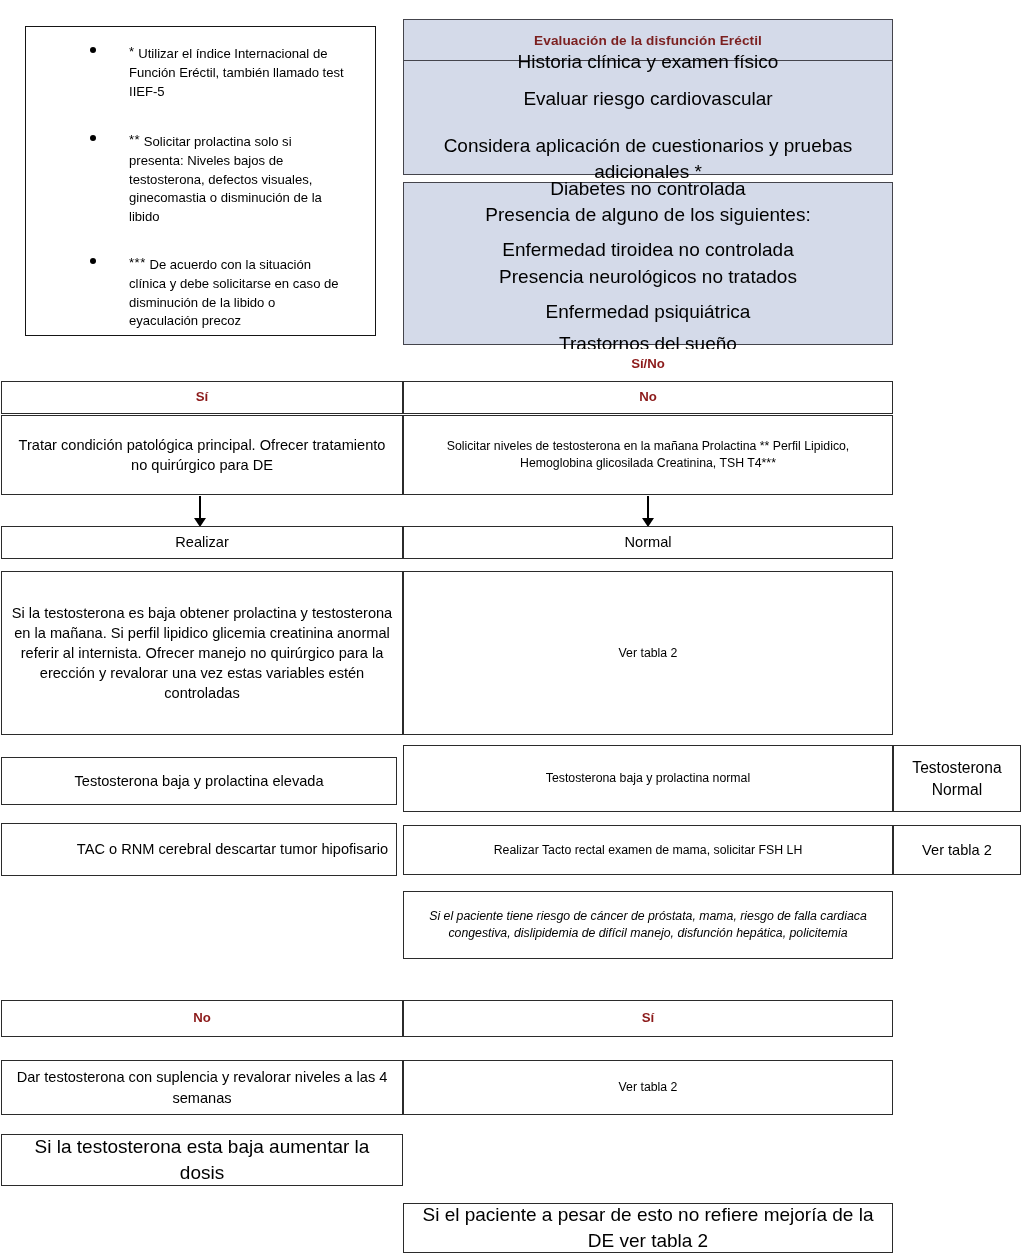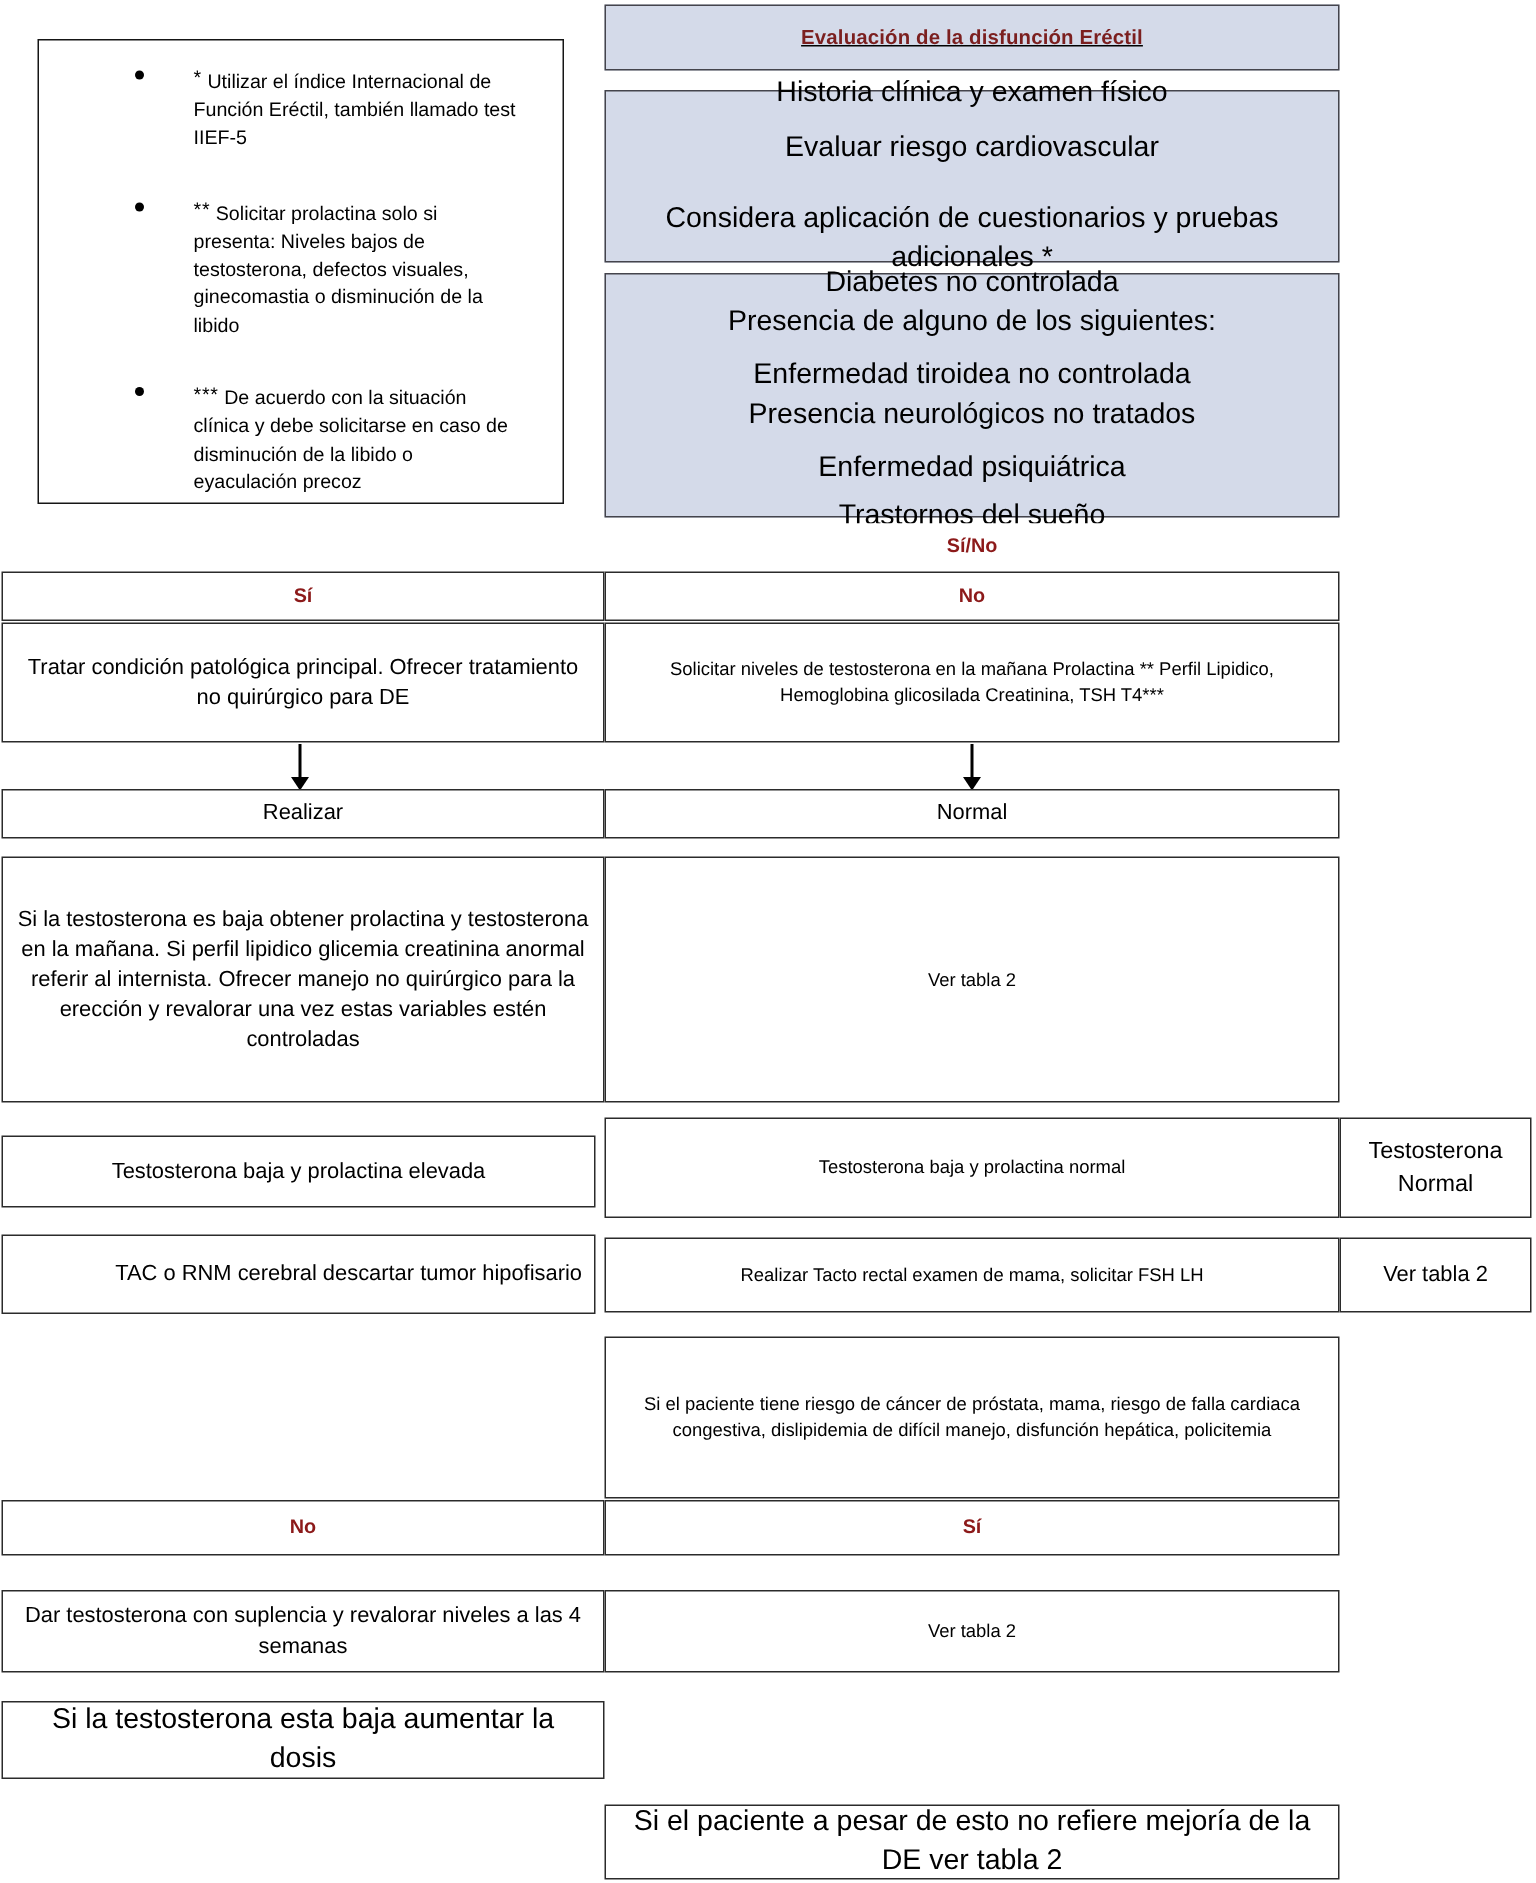--- a/index.html
+++ b/index.html
@@ -129,21 +129,21 @@
         <span>Solicitar prolactina solo si presenta: Niveles bajos de testosterona, defectos visuales, ginecomastia o disminución de la libido</span>
       </li>
       <li class="note-item" style="margin-top:28px;">
         <span class="bullet"></span>
         <span class="star">***</span>
         <span>De acuerdo con la situación clínica y debe solicitarse en caso de disminución de la libido o eyaculación precoz</span>
       </li>
     </ul>
   </div>
 
-  <div class="box blue" style="left:403px; top:3px; width:490px; height:44px;text-decoration:underline;">
+  <div class="box blue" style="left:403px; top:19px; width:490px; height:44px;">
     <span class="inner title-text">Evaluación de la disfunción Eréctil</span>
   </div>
 
   <div class="box blue multiline" style="left:403px; top:60px; width:490px; height:115px;">
     <span class="inner fs13">
       <span class="ln">Historia clínica y examen físico</span>
       <span class="spacer-line"></span>
       <span class="ln">Evaluar riesgo cardiovascular</span>
       <span class="spacer-line"></span>
       <span class="spacer-line"></span>
@@ -216,21 +216,21 @@
   <div class="box" style="left:1px; top:823px; width:396px; height:53px;text-align:right;">
     <span class="inner fs14">TAC o RNM cerebral descartar tumor hipofisario</span>
   </div>
   <div class="box" style="left:403px; top:825px; width:490px; height:50px;">
     <span class="inner fs12">Realizar Tacto rectal examen de mama, solicitar FSH LH</span>
   </div>
   <div class="box" style="left:893px; top:825px; width:128px; height:50px;">
     <span class="inner fs14">Ver tabla 2</span>
   </div>
 
-  <div class="box" style="left:403px; top:891px; width:490px; height:108px;">
+  <div class="box" style="left:403px; top:891px; width:490px; height:68px;font-style:italic;">
     <span class="inner fs12">Si el paciente tiene riesgo de cáncer de próstata, mama, riesgo de falla cardiaca congestiva, dislipidemia de difícil manejo, disfunción hepática, policitemia</span>
   </div>
 
   <div class="box" style="left:1px; top:1000px; width:402px; height:37px;">
     <span class="inner branch-text">No</span>
   </div>
   <div class="box" style="left:403px; top:1000px; width:490px; height:37px;">
     <span class="inner branch-text">Sí</span>
   </div>
 

